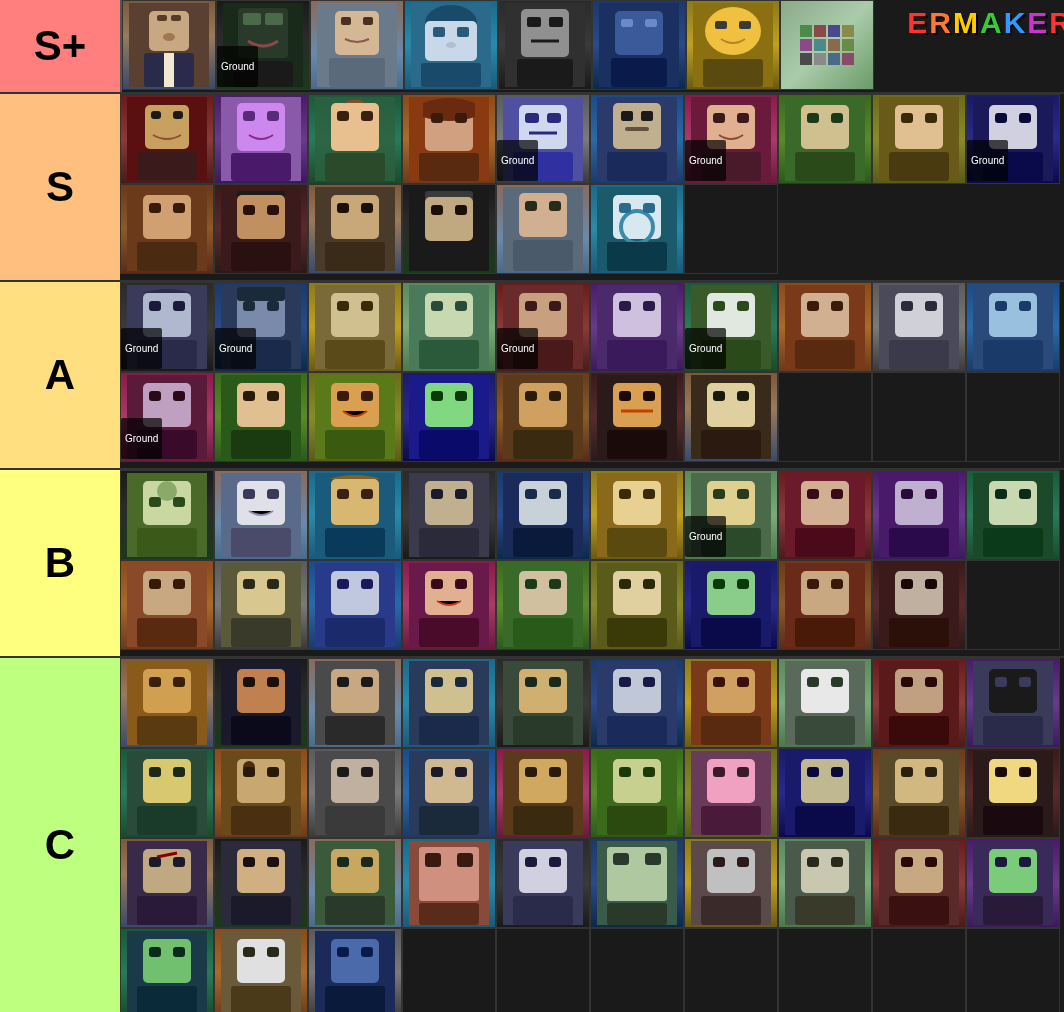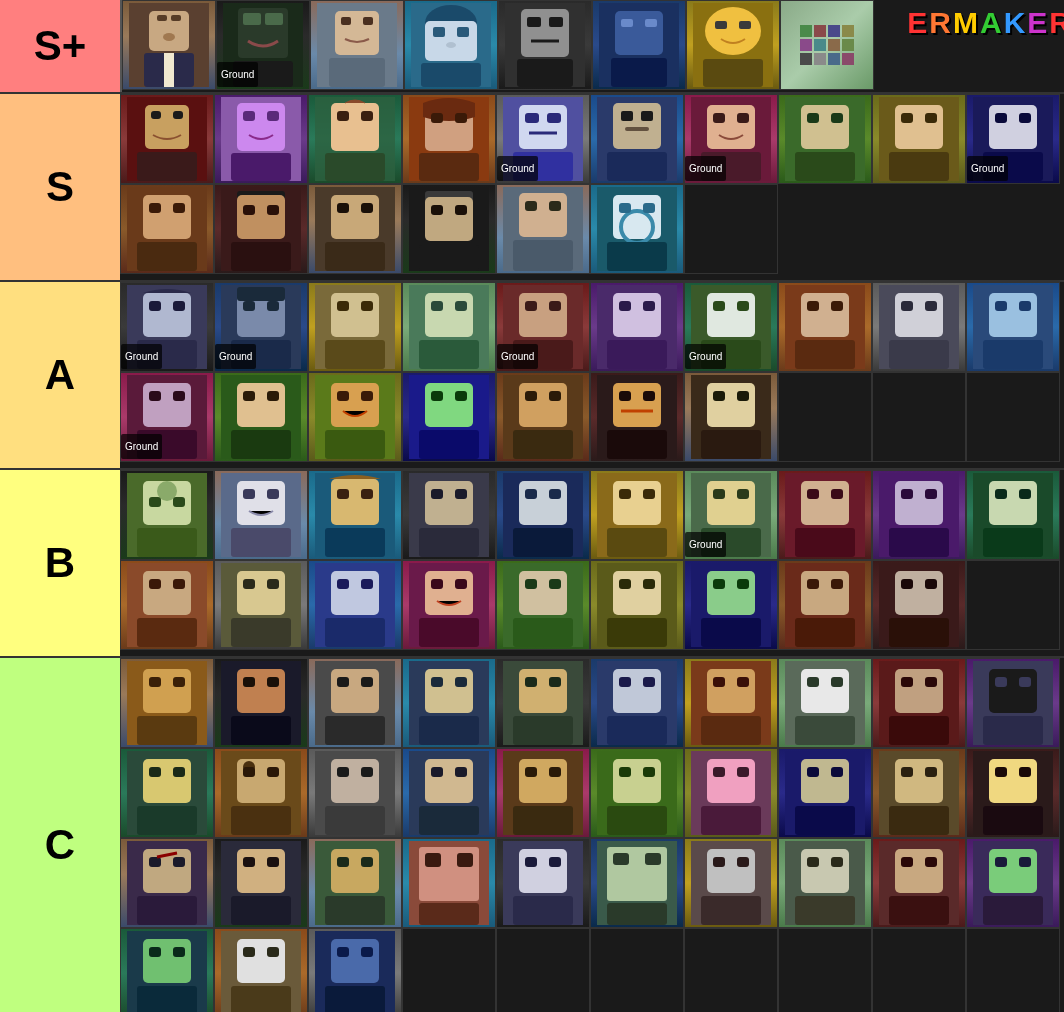--- a/index.html
+++ b/index.html
@@ -44,21 +44,21 @@
       background: #2a2a2a;
       flex-shrink: 0;
     }
     .ground-label {
       position: absolute;
       bottom: 2px;
       left: 0;
       background: rgba(0,0,0,0.7);
       color: white;
       font-size: 10px;
-      padding: 7px 4px;
+      padding: 15px 4px;
       border-radius: 2px;
     }
     
     .tier-sp { background: #ff7f7f; }
     .tier-s { background: #ffbf7f; }
     .tier-a { background: #ffdf7f; }
     .tier-b { background: #ffff7f; }
     .tier-c { background: #bfff7f; }
 
     .tier-content-rows {

